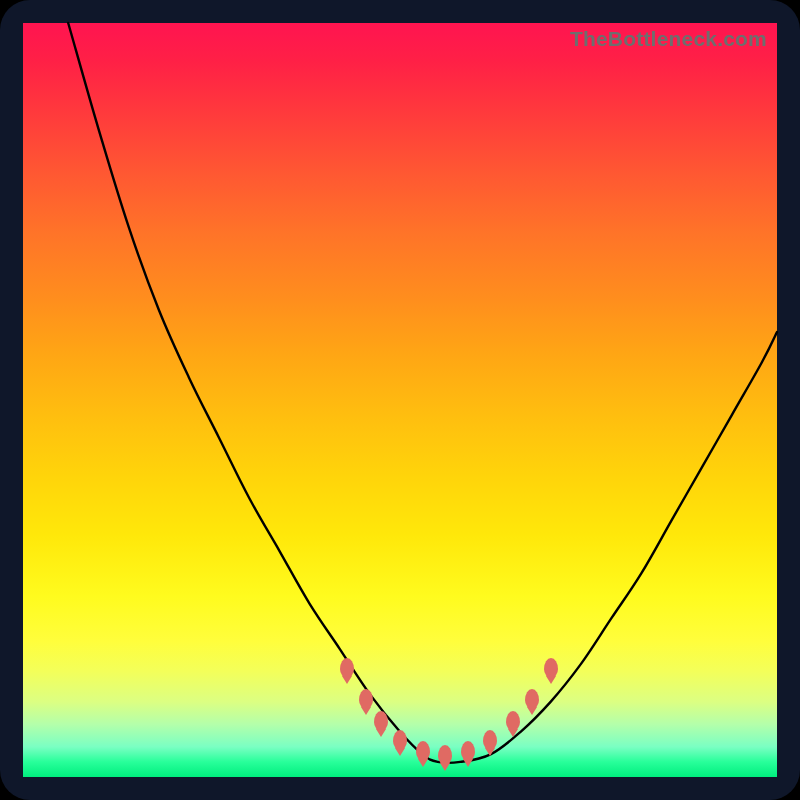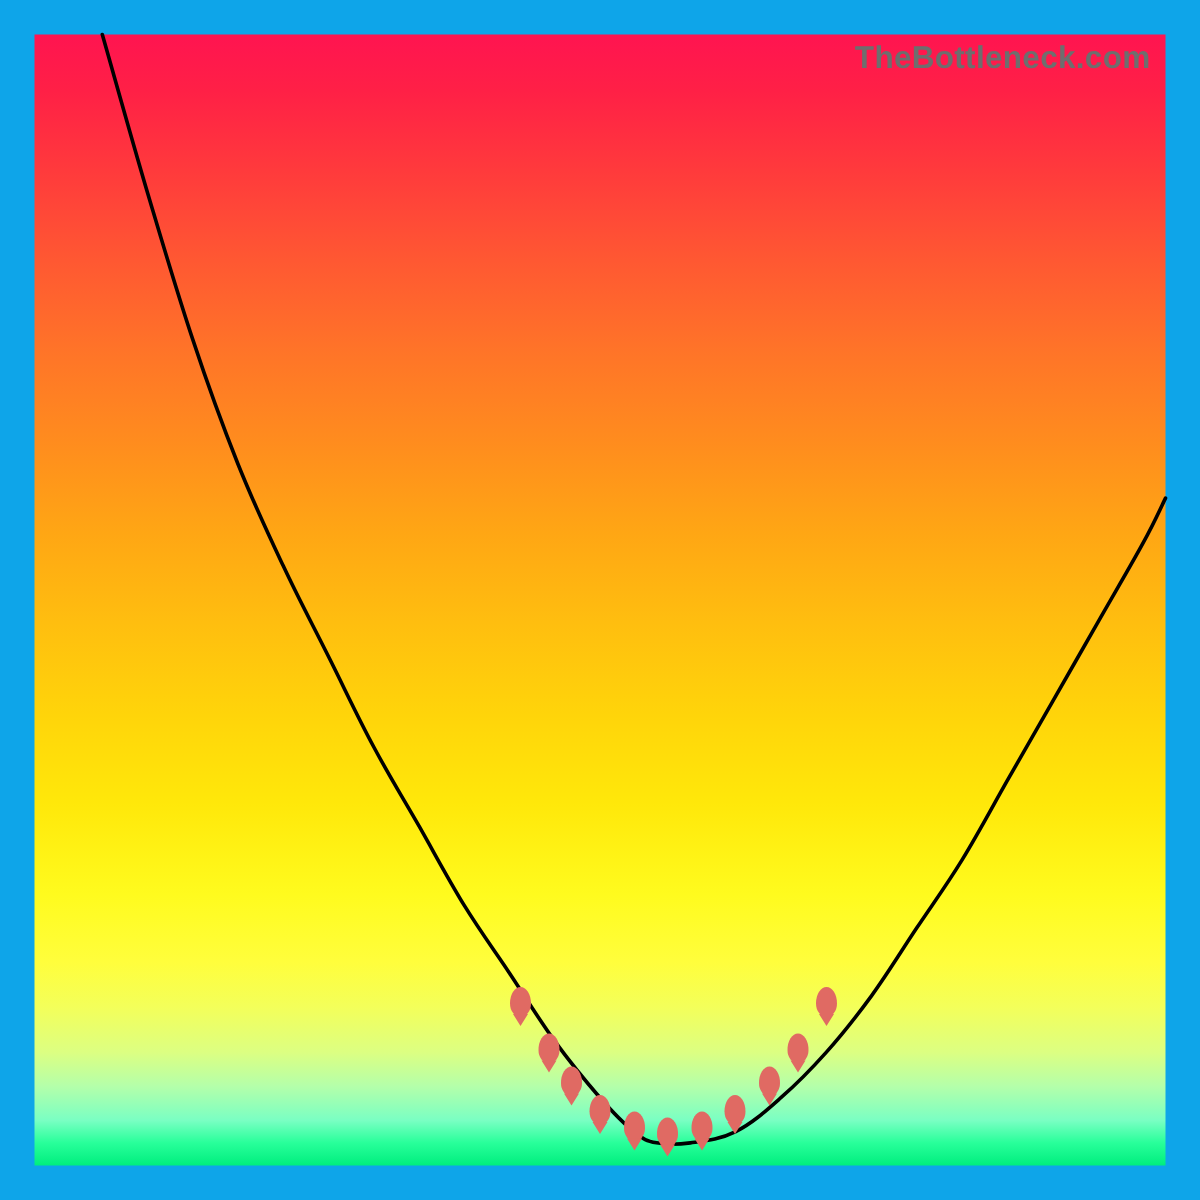--- a/index.html
+++ b/index.html
@@ -8,21 +8,22 @@
     width: 800px;
     height: 800px;
     overflow: hidden;
     background: #000;
     font-family: Arial, Helvetica, sans-serif;
   }
   .frame {
     position: relative;
     width: 800px;
     height: 800px;
-    background: #0ea5e9;
+    background: #0f172a;
+    border-radius: 30px;
   }
   .plot {
     position: absolute;
     left: 23px;
     top: 23px;
     width: 754px;
     height: 754px;
     background: linear-gradient(
       to bottom,
       #ff1450 0%,

